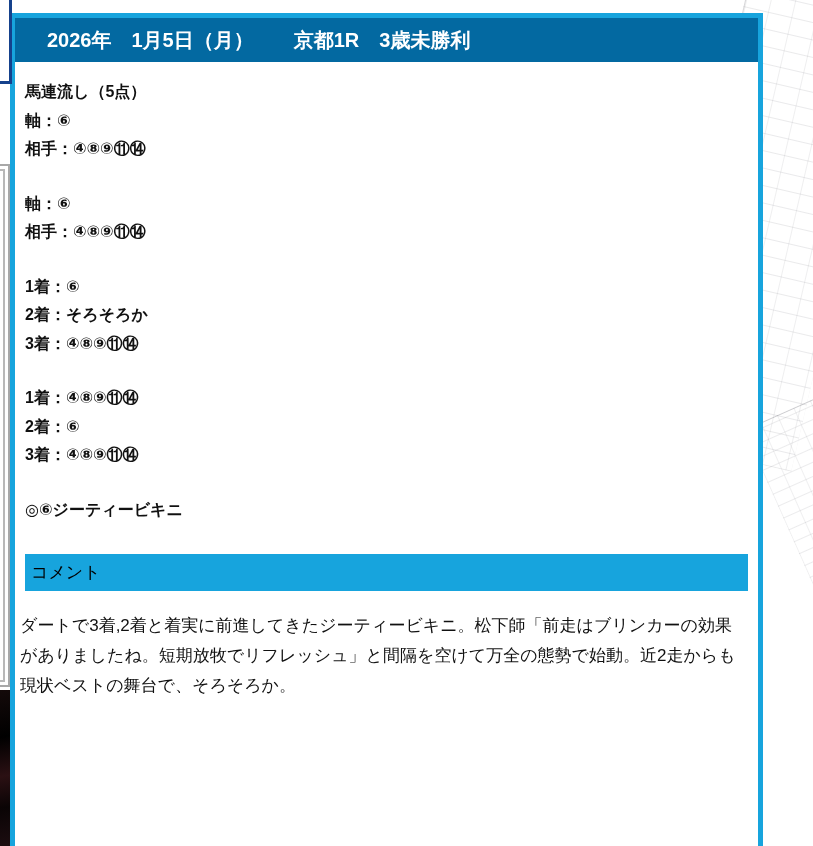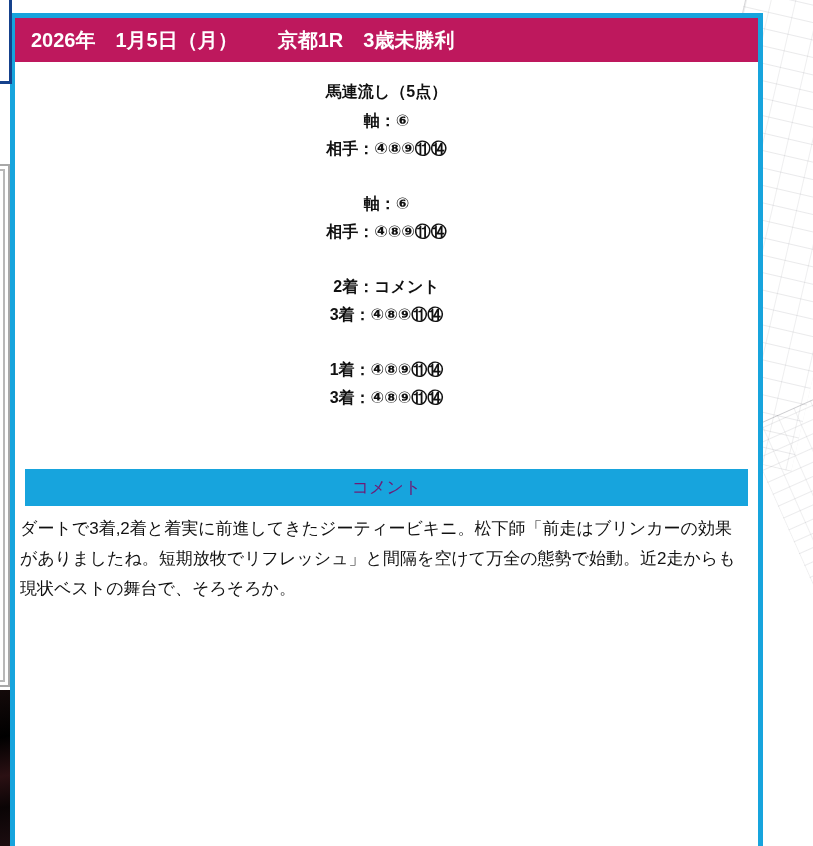--- a/index.html
+++ b/index.html
@@ -46,33 +46,33 @@
     position:absolute;left:0;top:690px;width:10px;height:156px;z-index:3;
     background:linear-gradient(170deg,#140a0a 0%,#000 30%,#2b1013 55%,#0a0405 75%,#1c0d10 100%);
   }
 
   
   .panel{
     position:absolute;left:10px;top:13px;width:753px;height:900px;
     box-sizing:border-box;border:5px solid #17a4dd;background:#fff;z-index:2;
   }
   .race-header{
-    background:#be185d;height:44px;line-height:44px;
+    background:#0369a1;height:44px;line-height:44px;
     color:#fff;font-size:20px;font-weight:700;
-    padding-left:16px;white-space:nowrap;overflow:hidden;
+    padding-left:32px;white-space:nowrap;overflow:hidden;
   }
   .bets{padding:16px 10px 0 10px;}
-  .row{font-size:16px;font-weight:700;line-height:28.5px;height:28.5px;white-space:nowrap;text-align:center;}
+  .row{font-size:16px;font-weight:700;line-height:28.5px;height:28.5px;white-space:nowrap;}
   .gap{height:26px;}
   .comment-button{
     display:block;width:100%;box-sizing:border-box;
-    margin:4px 0 0 0;border:0;height:37px;
-    background:#17a4dd;color:#701a75;
+    margin:4px 0 12px 0;border:0;height:37px;
+    background:#17a4dd;color:#000000;
     font-family:inherit;font-size:17px;font-weight:400;
-    text-align:center;cursor:pointer;
+    text-align:left;cursor:pointer;
   }
   .btn-wrap{padding:0 10px;}
   .comment-text{
     margin:0;padding:8px 10px 0 5px;
     font-size:17px;font-weight:400;line-height:30px;color:#111;
     text-align:left;
   }
 </style>
 </head>
 <body>
@@ -100,30 +100,33 @@
     <div class="row">軸：⑥</div>
     <div class="row">相手：④⑧⑨⑪⑭</div>
 
     <div class="gap"></div>
 
     <div class="row">軸：⑥</div>
     <div class="row">相手：④⑧⑨⑪⑭</div>
 
     <div class="gap"></div>
 
-    <div class="row">2着：コメント</div>
+    <div class="row">1着：⑥</div>
+    <div class="row">2着：そろそろか</div>
     <div class="row">3着：④⑧⑨⑪⑭</div>
 
     <div class="gap"></div>
 
     <div class="row">1着：④⑧⑨⑪⑭</div>
+    <div class="row">2着：⑥</div>
     <div class="row">3着：④⑧⑨⑪⑭</div>
 
     <div class="gap"></div>
 
+    <div class="row">◎⑥ジーティービキニ</div>
 
     <div class="gap"></div>
 
   </div>
 
   <div class="btn-wrap">
     <button class="comment-button">コメント</button>
   </div>
 
   <p class="comment-text">ダートで3着,2着と着実に前進してきたジーティービキニ。松下師「前走はブリンカーの効果がありましたね。短期放牧でリフレッシュ」と間隔を空けて万全の態勢で始動。近2走からも現状ベストの舞台で、そろそろか。</p>

